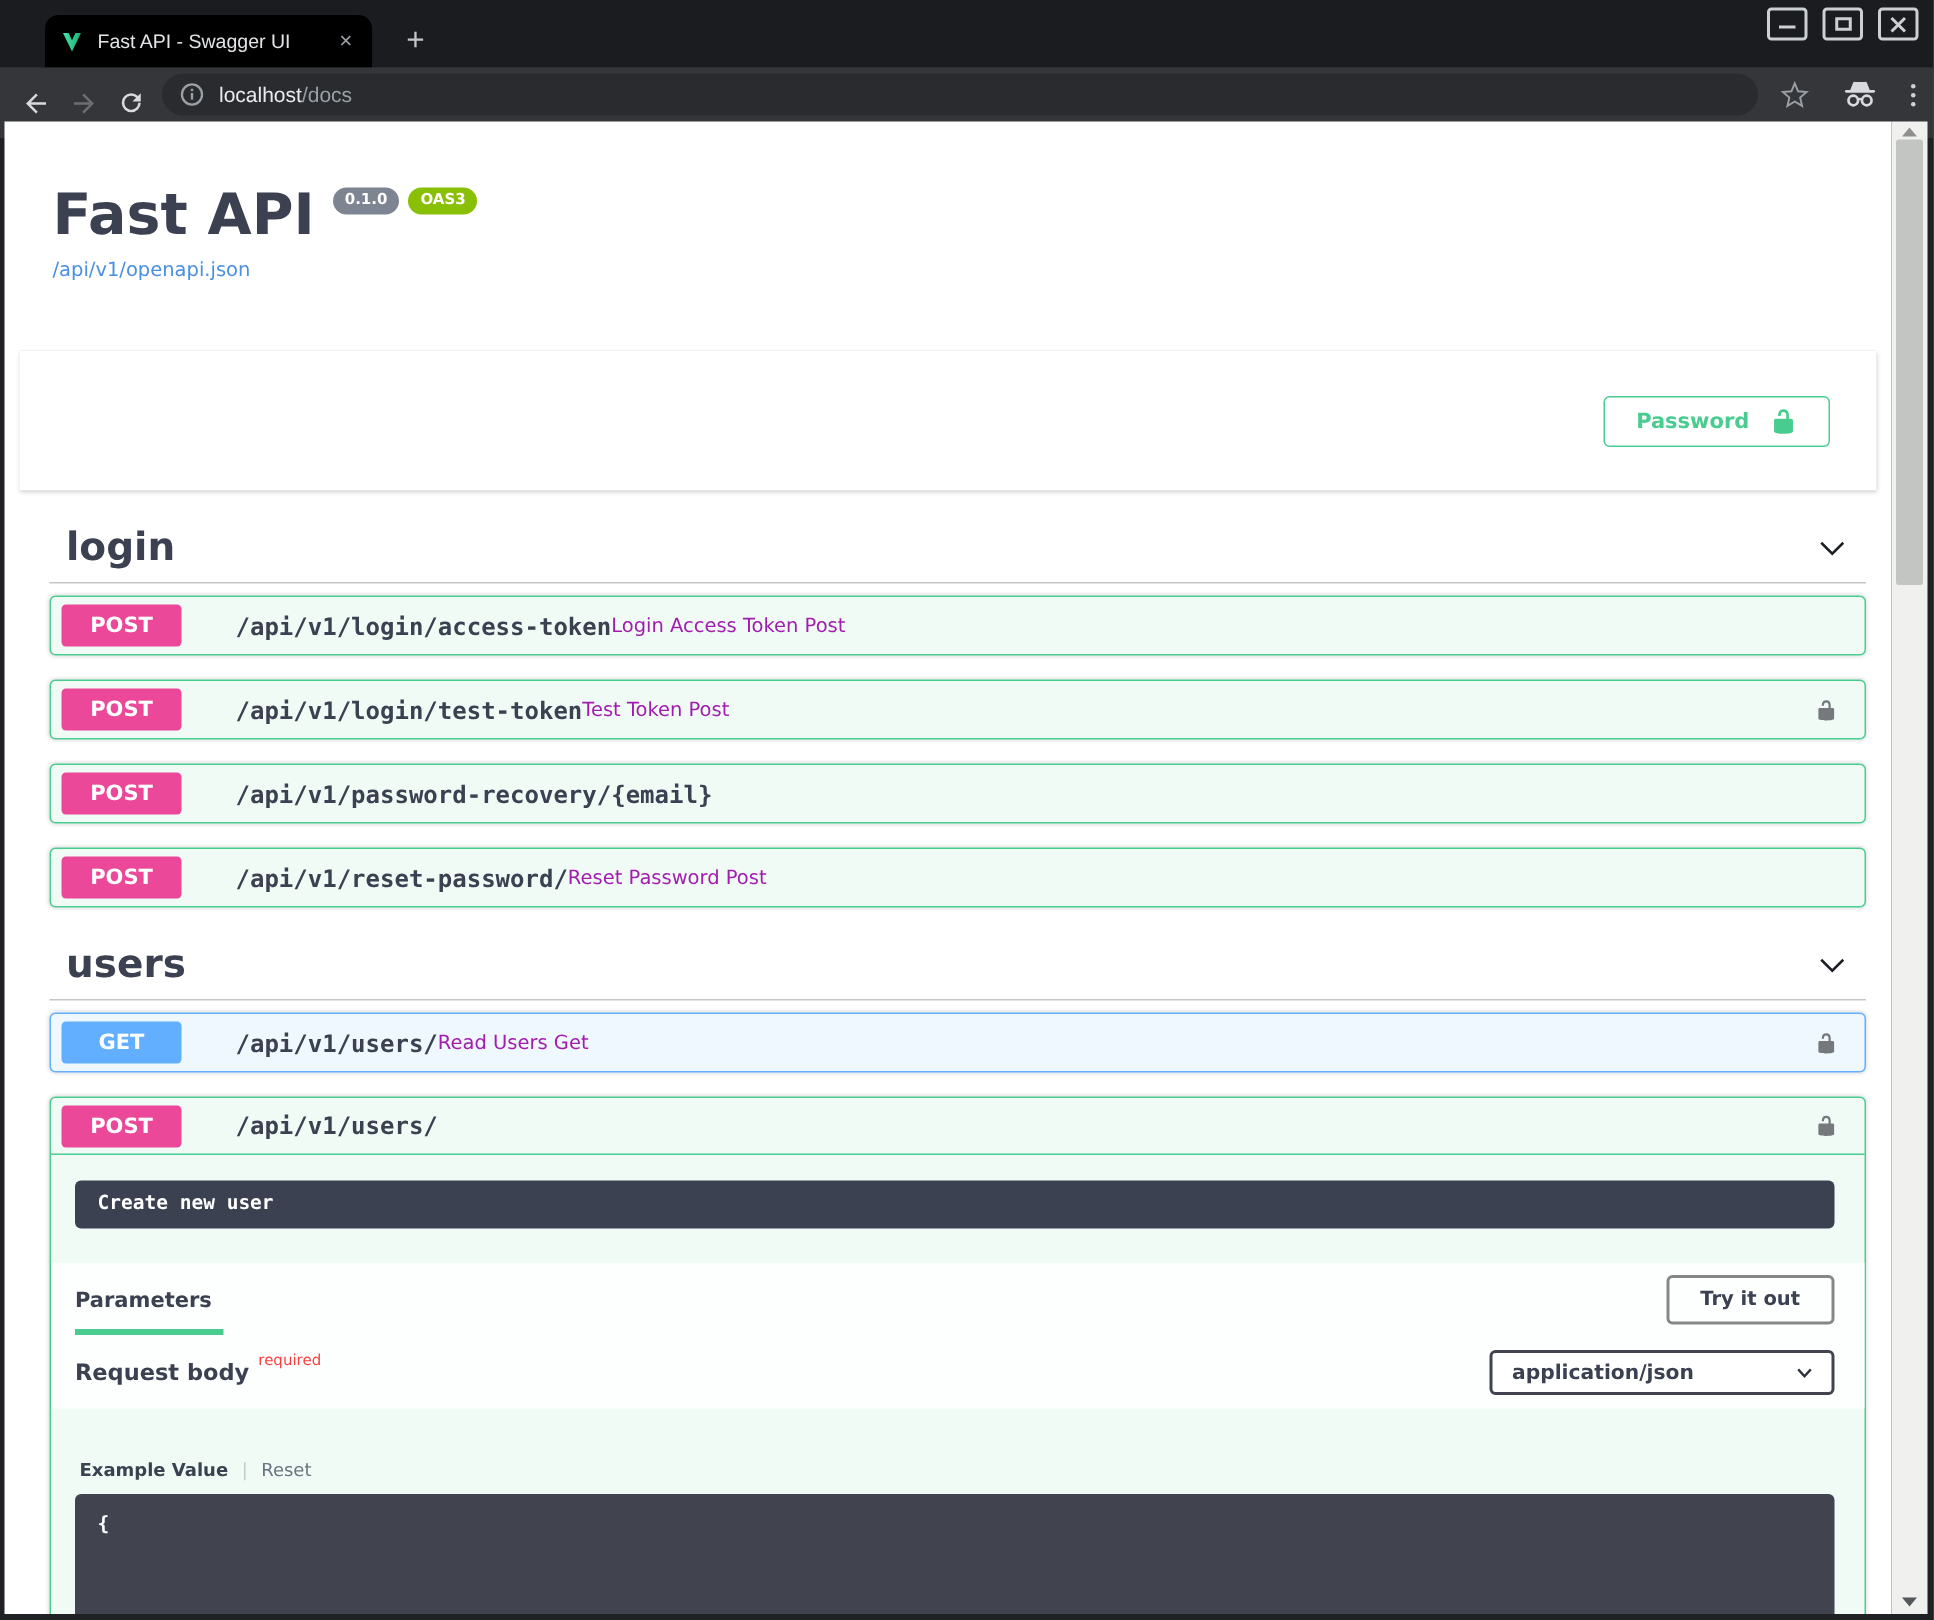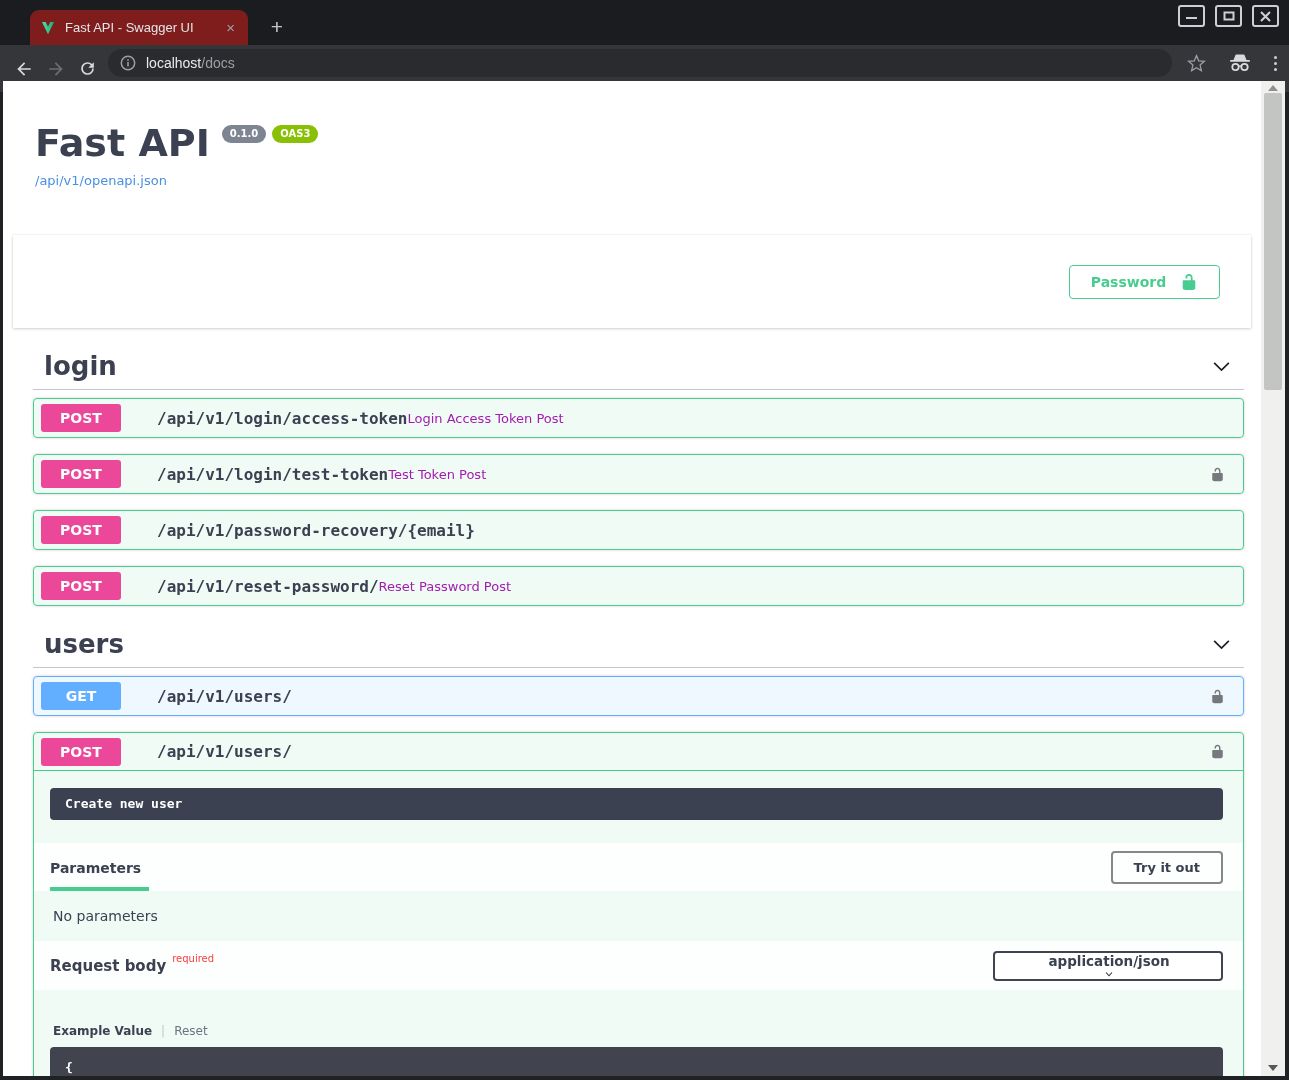--- a/index.html
+++ b/index.html
@@ -6,21 +6,21 @@
   html,body { background:#111; }
   .window {
     position:relative; width:1289px; height:1080px;
     background:#1f2124; overflow:hidden;
     font-family:"Liberation Sans", sans-serif;
   }
   
   .titlebar { position:absolute; top:0; left:0; right:0; height:45px; background:#1b1c1f; }
   .tab {
     position:absolute; left:30px; top:10px; width:218px; height:35px;
-    background:#7f1d1d; border-radius:9px 9px 0 0;
+    background:#000000; border-radius:9px 9px 0 0;
     display:flex; align-items:center; padding:0 10px; gap:9px;
   }
   .tab-title { color:#e2e4e7; font-size:13px; flex:1; white-space:nowrap; overflow:hidden; }
   .tab-close { color:#9aa0a6; font-size:15px; cursor:default; padding:0 3px; }
   .newtab-btn { position:absolute; left:262px; top:12px; color:#c2c5c8; font-size:21px; font-weight:400; width:30px; height:30px; display:flex; align-items:center; justify-content:center; }
   .win-controls { position:absolute; right:10px; top:5px; display:flex; gap:10px; }
   .win-btn { width:27px; height:22px; border:2px solid #ccd0d4; border-radius:3px; display:flex; align-items:center; justify-content:center; }
   .toolbar { position:absolute; top:45px; left:0; right:0; height:47px; background:#35363a; display:flex; align-items:center; }
   .nav-icons { display:flex; align-items:center; gap:12px; padding-left:14px; }
   .url-pill {
@@ -114,21 +114,21 @@
   .no-params { padding:17px 16px 17px 19px; font-size:14px; color:#3b4151; }
   .reqbody-header {
     background:rgba(255,255,255,.85); height:49px;
     display:flex; align-items:center; justify-content:space-between; padding:0 20px 0 16px;
   }
   .reqbody-label { font-size:15px; font-weight:bold; color:#3b4151; }
   .required-flag { font-size:10px; color:#f93e3e; vertical-align:top; position:relative; top:-3px; margin-left:6px; font-weight:normal; }
   .ctype-select {
     width:230px; height:30px; background:#fff; border:2px solid #41444e; border-radius:4px;
     display:flex; align-items:center; justify-content:space-between; padding:0 11px 0 13px;
-    font-size:13.5px; font-weight:bold; color:#3b4151; cursor:pointer;flex-direction:column;
+    font-size:13.5px; font-weight:bold; color:#3b4151; cursor:pointer;
   }
   .model-tabs { margin:34px 16px 0 19px; display:flex; align-items:center; font-size:12px; }
   .model-tab-active { font-weight:bold; color:#3b4151; cursor:pointer; }
   .model-tab-sep { color:#c4c8cc; margin:0 9px; }
   .model-tab { color:#6b7380; cursor:pointer; }
   .code-block {
     margin:9px 20px 0 16px; background:#41444e; border-radius:4px;
     padding:13px 15px; height:120px;
     font-family:"DejaVu Sans Mono", monospace; font-size:13px; font-weight:bold; color:#fff;
   }
@@ -285,20 +285,21 @@
         <svg width="21" height="21" viewBox="0 0 20 20">
           <path d="M3 6.5 L10 13.5 L17 6.5" fill="none" stroke="#1b1f26" stroke-width="1.6"></path>
         </svg>
       </div>
       <div class="ops">
 
         <div class="opblock get">
           <div class="op-summary">
             <span class="method-badge get">GET</span>
             <span class="op-path">/api/v1/users/</span>
+            <span class="op-desc-text">Read Users Get</span>
             <span class="lock">
               <svg width="15" height="15" viewBox="0 0 20 20">
                   <path fill="#75787d" d="M15.8 8H14V5.6C14 2.703 12.665 1 10 1 7.334 1 6 2.703 6 5.6V6h2v-.801C8 3.754 8.797 3 10 3c1.203 0 2 .754 2 2.199V8H4c-.553 0-1 .646-1 1.199V17c0 .549.428 1.139.951 1.307l1.197.387c.926.301 2.691.306 3.924.306h1.857c1.228 0 2.993-.005 3.92-.306l1.196-.387c.524-.168.955-.758.955-1.307V9.199C17 8.646 16.352 8 15.8 8z"></path>
                 </svg>
             </span>
           </div>
         </div>
 
         <div class="opblock post open">
           <div class="op-summary">
@@ -312,21 +313,20 @@
           </div>
 
           <div class="op-body">
             <div class="op-description">Create new user</div>
 
             <div class="params-header">
               <span class="params-tab">Parameters</span>
               <button class="tryout-btn">Try it out</button>
             </div>
 
-            <div class="no-params">No parameters</div>
 
             <div class="reqbody-header">
               <div>
                 <span class="reqbody-label">Request body</span><span class="required-flag">required</span>
               </div>
               <div class="ctype-select">
                 <span>application/json</span>
                 <svg width="14" height="14" viewBox="0 0 20 20">
                   <path d="M4 7 L10 13.5 L16 7" fill="none" stroke="#2c313a" stroke-width="2.2"></path>
                 </svg>

